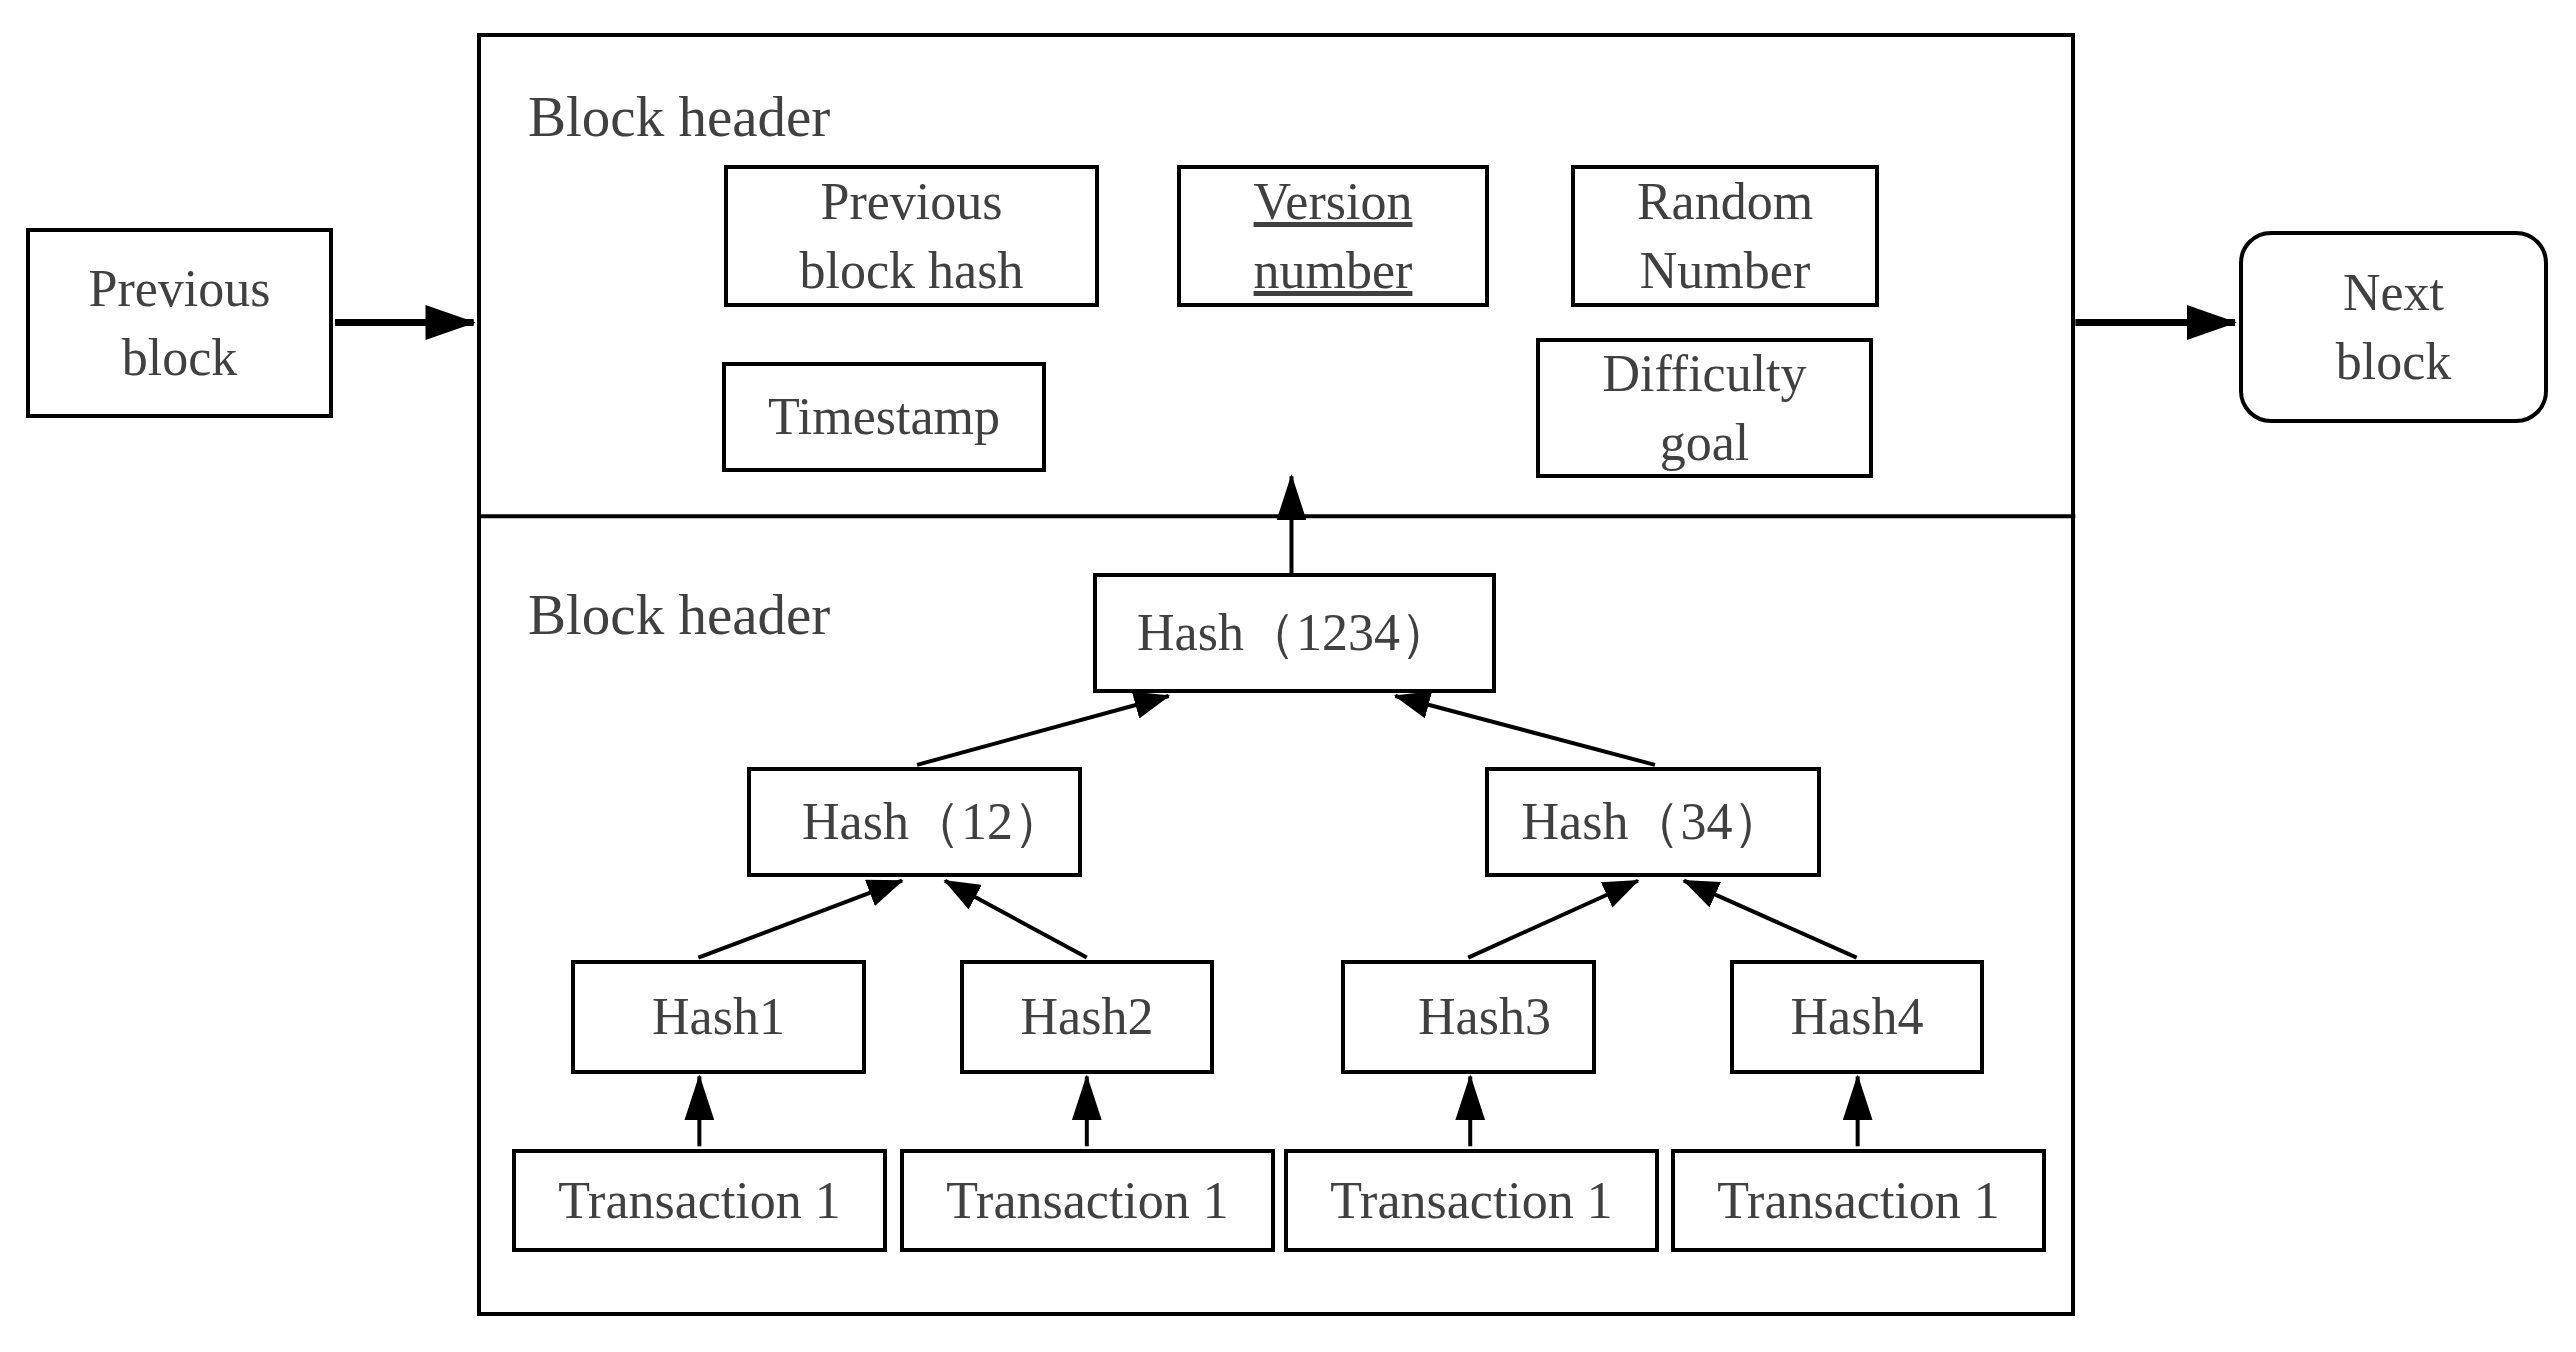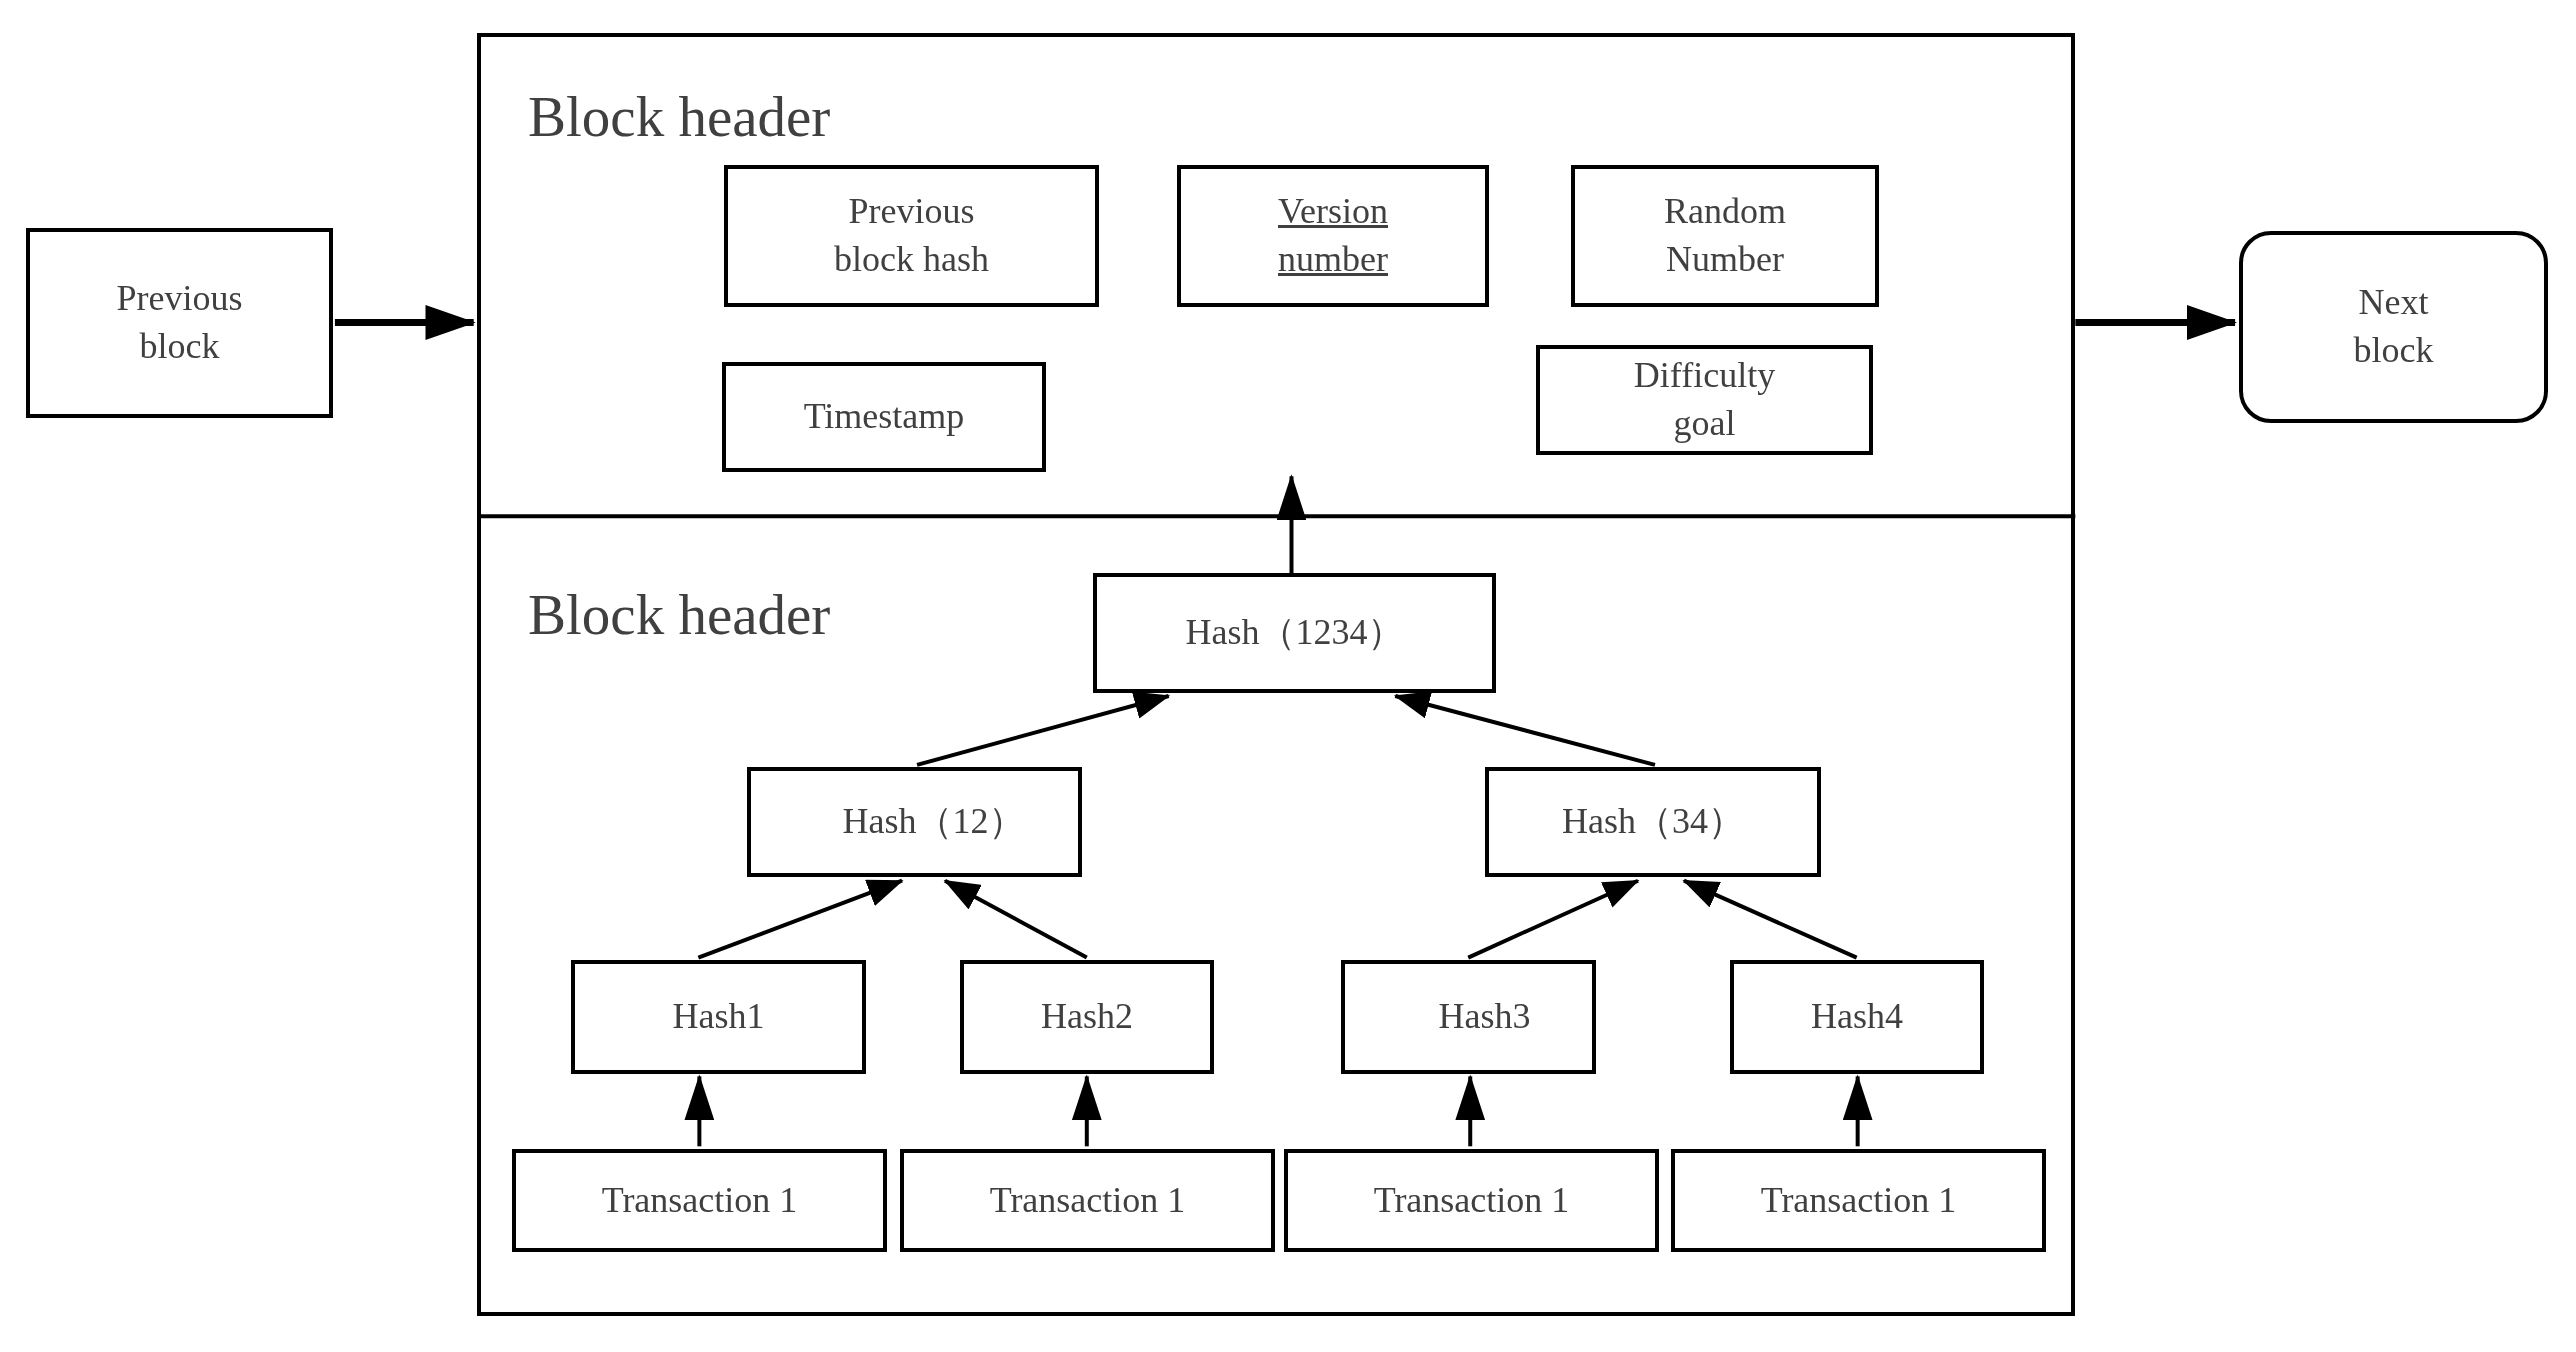--- a/index.html
+++ b/index.html
@@ -8,21 +8,21 @@
     font-family:"Liberation Serif","DejaVu Serif",serif;color:#404040;
   }
   .wires{position:absolute;left:0;top:0;width:2576px;height:1352px;}
   .outer-box{
     position:absolute;left:477px;top:33px;width:1598px;height:1283px;
     border:4px solid #000;box-sizing:border-box;background:transparent;
   }
   .node{
     position:absolute;border:4px solid #000;box-sizing:border-box;background:#ffffff;
     display:flex;flex-direction:column;align-items:center;justify-content:center;
-    text-align:center;font-size:36px;line-height:1.33;white-space:nowrap;
+    text-align:center;font-size:52px;line-height:1.33;white-space:nowrap;
   }
   .section-label{
     position:absolute;font-size:57px;line-height:1.15;white-space:nowrap;
   }
   .ln{pointer-events:none;}
 </style>
 </head>
 <body>
 
 <div class="stage">
@@ -89,21 +89,21 @@
   <div class="node" style="left:1571px;top:165px;width:308px;height:142px;">
     <div class="ln">Random</div>
     <div class="ln">Number</div>
   </div>
 
   <div class="node" style="left:722px;top:362px;width:324px;height:110px;">
     <div class="ln">Timestamp</div>
   </div>
 
 
-  <div class="node" style="left:1536px;top:345px;width:337px;height:110px;">
+  <div class="node" style="left:1536px;top:338px;width:337px;height:140px;">
     <div class="ln">Difficulty</div>
     <div class="ln">goal</div>
   </div>
 
   <div class="node" style="left:1093px;top:573px;width:403px;height:120px;">
     <div class="ln">Hash（1234）</div>
   </div>
 
   <div class="node" style="left:747px;top:767px;width:335px;height:110px;padding-left:38px;">
     <div class="ln">Hash（12）</div>

